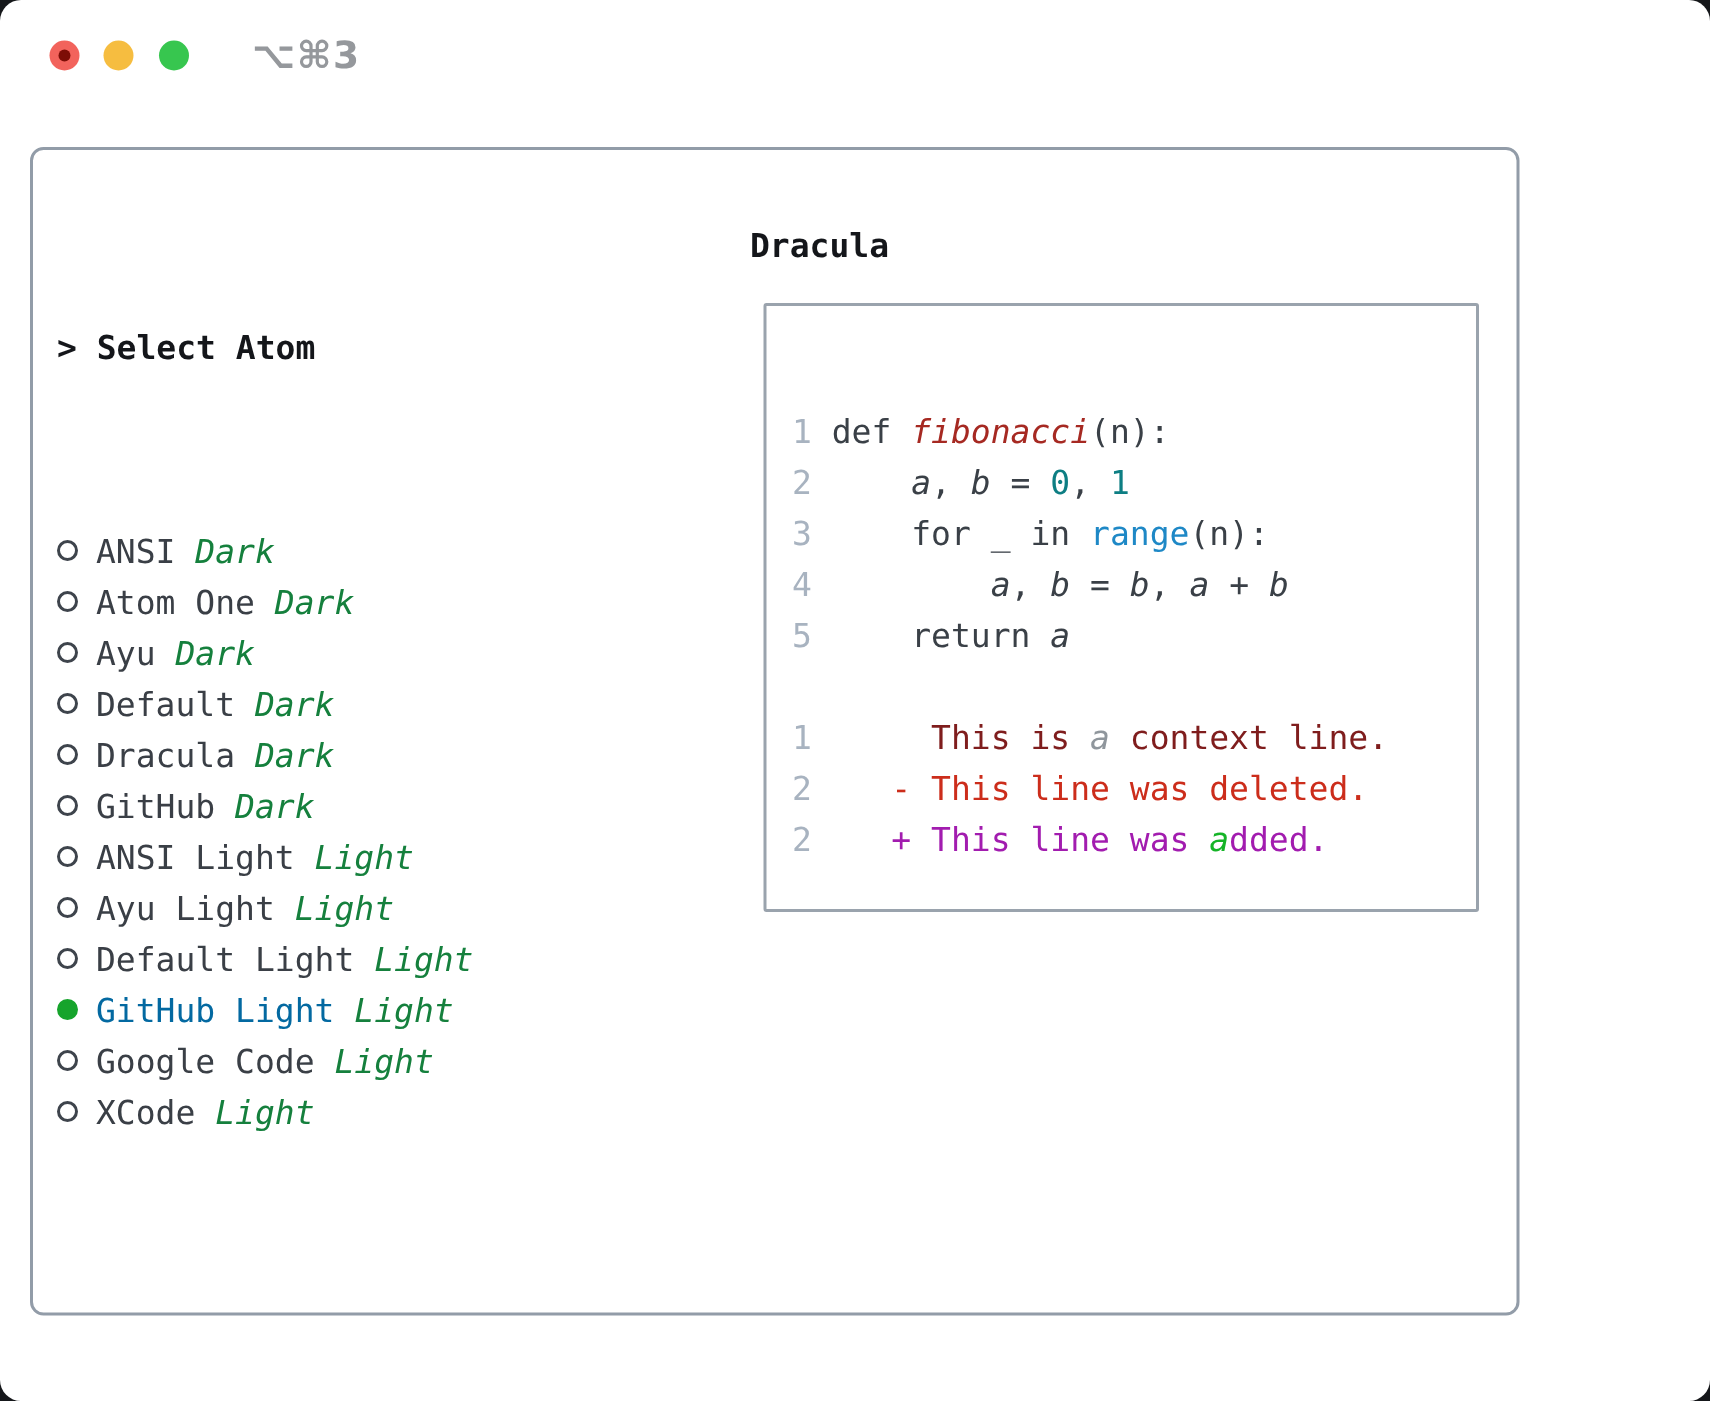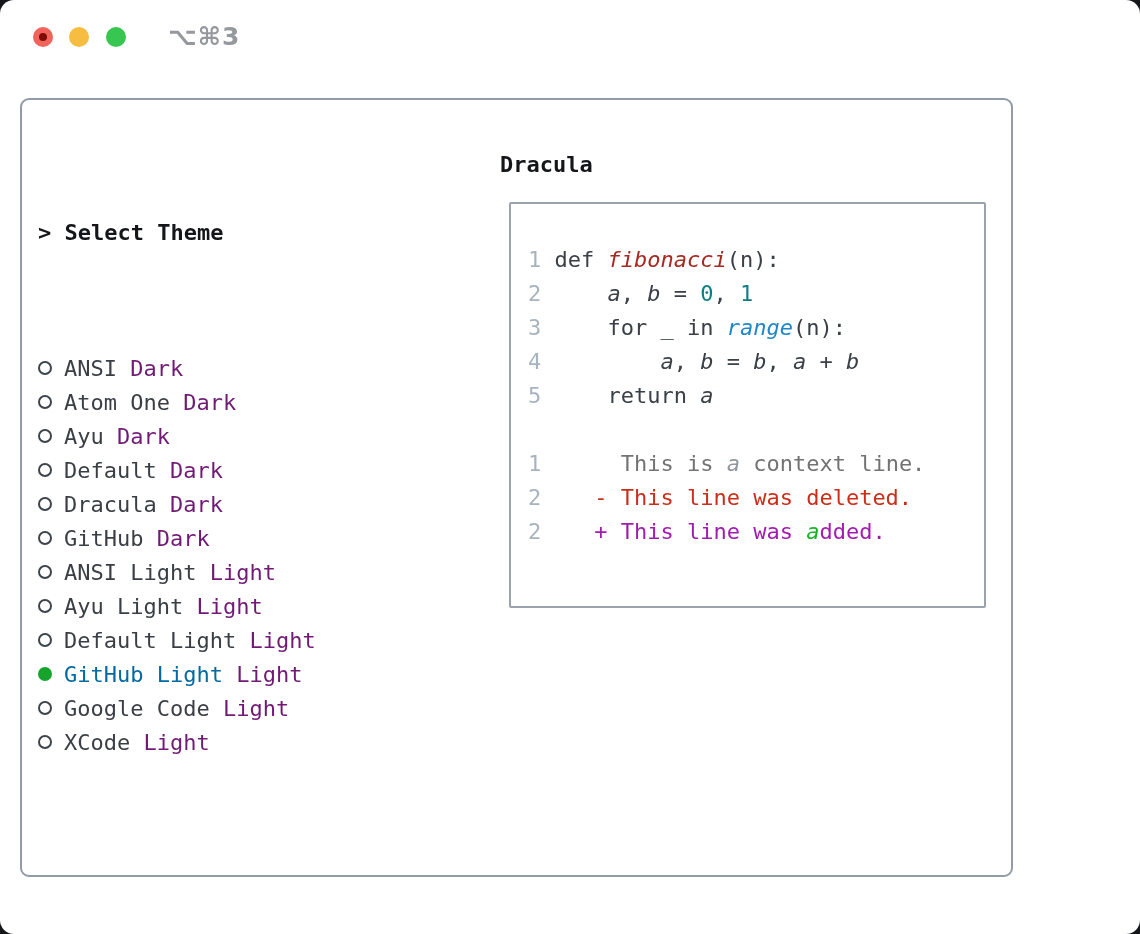--- a/index.html
+++ b/index.html
@@ -40,64 +40,64 @@
   .row{height:34px;}
   .hdr{font-weight:bold;color:#14161a;}
   .caret{font-weight:bold;color:#14161a;}
   .radio{
     display:inline-block;width:10px;height:10px;border-radius:50%;
     border:2px solid #3e444c;background:transparent;
     margin-right:12px;vertical-align:middle;position:relative;top:-2px;
   }
   .radio.on{border-color:#16a42c;background:#16a42c;}
   .theme-row.selected .tname{color:#0369a1;}
-  .ttag{color:#701a75;margin-top:12px;}
+  .ttag{color:#15803d;font-style:italic;margin-top:12px;}
   
   .preview-title{
     position:absolute;left:500px;top:148px;
     font-size:22px;line-height:34px;font-weight:bold;color:#14161a;
   }
   .preview-box{
     position:absolute;left:509px;top:202px;width:477px;height:406px;
     box-sizing:border-box;border:2px solid #9aa3ad;border-radius:2px;
     background:#ffffff;overflow:hidden;
   }
   .code{
-    padding:39px 0 0 17px;
+    padding:68px 0 0 17px;
     font-size:22px;line-height:34px;white-space:pre;
   }
   .code-line{height:34px;}
   .ln{color:#a8b3c0;}
   .tok-plain{color:#3a4047;}
   .tok-func{color:#a62922;font-style:italic;}
   .tok-var{color:#3a4047;font-style:italic;}
   .tok-num{color:#0d7e83;}
-  .tok-builtin{color:#1e88c6;font-style:italic;}
-  .tok-ctx{color:#737373;}
+  .tok-builtin{color:#1e88c6;}
+  .tok-ctx{color:#7f1d1d;}
   .tok-ctx-var{color:#8f969c;font-style:italic;}
   .tok-del{color:#cc2d1b;margin-top:43px;}
   .tok-add{color:#a21caf;}
   .tok-add-var{color:#15b427;font-style:italic;}
 </style>
 </head>
 <body>
 
 <div class="app">
 
   <div class="titlebar">
     <div class="light close"></div>
     <div class="light min"></div>
     <div class="light zoom"></div>
     <div class="shortcut">⌥⌘3</div>
   </div>
 
   <div class="panel"></div>
 
   <div class="left-col">
-    <div class="row hdr"><span class="caret">&gt;</span><span> </span><span>Select Theme</span></div>
+    <div class="row hdr"><span class="caret">&gt;</span><span> </span><span>Select Atom</span></div>
 
     <div id="theme-list"><div class="row theme-row"><span class="radio"></span><span class="tname">ANSI</span><span class="ttag"> Dark</span></div><div class="row theme-row"><span class="radio"></span><span class="tname">Atom One</span><span class="ttag"> Dark</span></div><div class="row theme-row"><span class="radio"></span><span class="tname">Ayu</span><span class="ttag"> Dark</span></div><div class="row theme-row"><span class="radio"></span><span class="tname">Default</span><span class="ttag"> Dark</span></div><div class="row theme-row"><span class="radio"></span><span class="tname">Dracula</span><span class="ttag"> Dark</span></div><div class="row theme-row"><span class="radio"></span><span class="tname">GitHub</span><span class="ttag"> Dark</span></div><div class="row theme-row"><span class="radio"></span><span class="tname">ANSI Light</span><span class="ttag"> Light</span></div><div class="row theme-row"><span class="radio"></span><span class="tname">Ayu Light</span><span class="ttag"> Light</span></div><div class="row theme-row"><span class="radio"></span><span class="tname">Default Light</span><span class="ttag"> Light</span></div><div class="row theme-row selected"><span class="radio on"></span><span class="tname">GitHub Light</span><span class="ttag"> Light</span></div><div class="row theme-row"><span class="radio"></span><span class="tname">Google Code</span><span class="ttag"> Light</span></div><div class="row theme-row"><span class="radio"></span><span class="tname">XCode</span><span class="ttag"> Light</span></div></div>
 
     <div class="row blank"></div>
 
     
 
     
 
     

